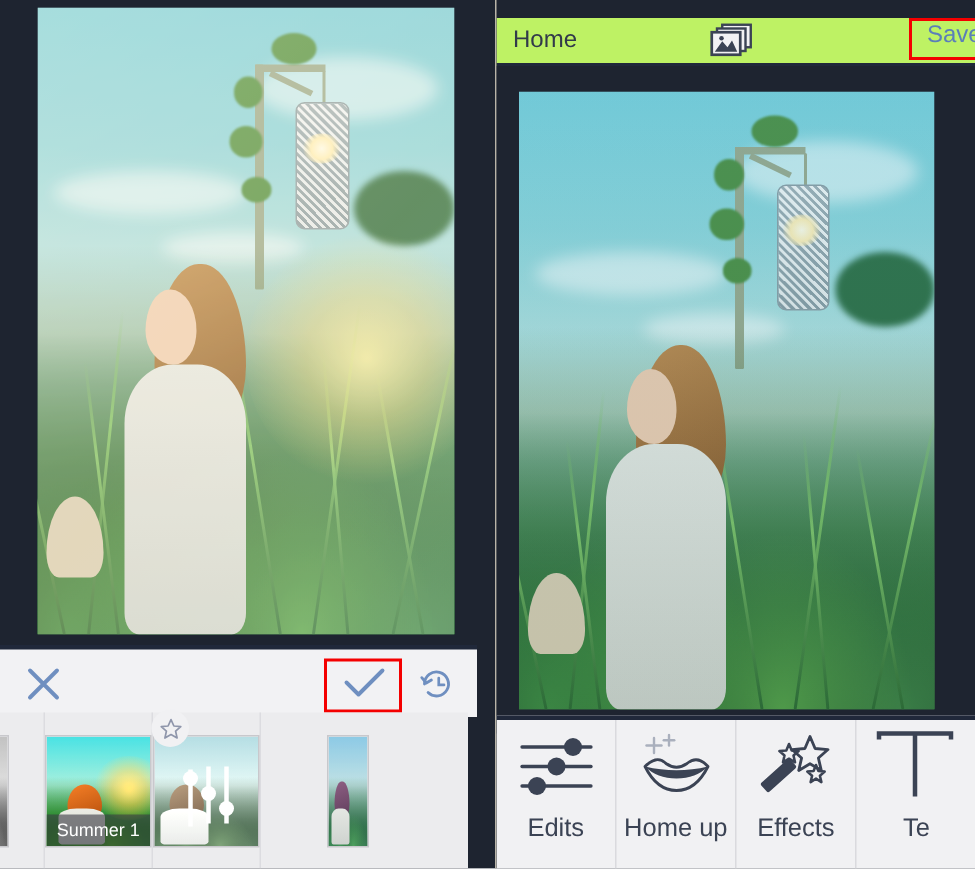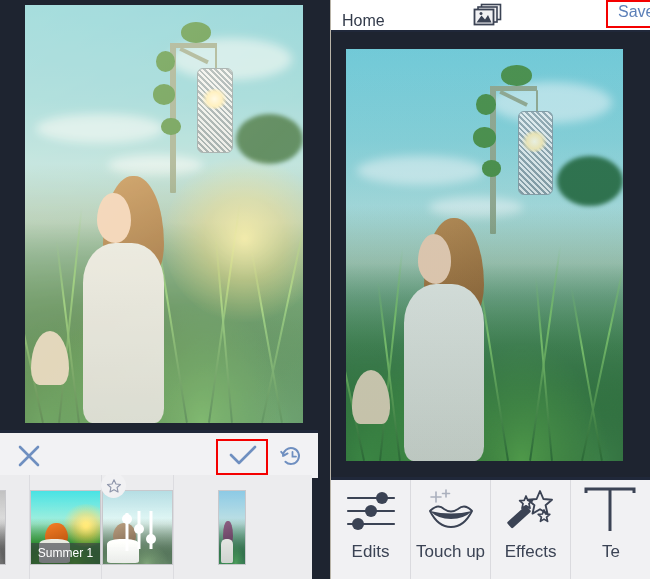--- a/index.html
+++ b/index.html
@@ -17,21 +17,21 @@
   .lt-hist{left:274px;width:34px;}
   .redbox-check{position:absolute;left:216px;top:6px;width:52px;height:36px;border:2.5px solid #f40000;box-sizing:border-box;pointer-events:none;}
   .filters-row{position:absolute;left:0;top:475px;width:312px;height:104px;background:#ececee;display:flex;align-items:flex-start;}
   .filter-cell{position:relative;height:104px;box-sizing:border-box;border-right:1px solid #dcdce0;display:flex;align-items:center;justify-content:center;flex:0 0 auto;}
   .thumb{position:relative;width:73px;height:75px;overflow:hidden;border:1px solid #c8c8cc;box-sizing:border-box;}
   .thumb-label{position:absolute;left:0;right:0;bottom:0;height:21px;line-height:21px;text-align:center;color:#fff;font-size:12px;background:rgba(60,60,70,.62);}
   .star-badge{position:absolute;left:-1px;top:-2px;width:25px;height:25px;border-radius:50%;background:#f1f1f3;display:flex;align-items:center;justify-content:center;z-index:5;}
 
   
   .panel-right{position:relative;width:320px;height:579px;background:#1e2430;overflow:hidden;flex:0 0 320px;border-left:1px solid #b9b4a8;}
-  .r-header{position:relative;height:30px;background:#ffffff;display:flex;align-items:flex-end;border-bottom:2px solid #20283a;}
+  .r-header{position:relative;height:30px;background:#bef264;display:flex;align-items:center;border-bottom:2px solid #20283a;margin-top:12px;}
   .r-home{margin-left:11px;font-size:16px;color:#323a4a;}
   .r-photos-icon{position:absolute;left:142px;top:3px;}
   .r-save{position:absolute;left:287px;top:3px;font-size:16px;color:#5b7fb8;}
   .redbox-save{position:absolute;left:275px;top:0px;width:52px;height:28px;border:2.5px solid #f40000;box-sizing:border-box;pointer-events:none;}
   .r-photo-area{position:relative;height:445px;background:#1e2430;}
   .r-photo{position:absolute;left:15px;top:17px;width:277px;height:412px;overflow:hidden;}
   .r-tools{position:absolute;left:0;top:477px;width:320px;height:102px;background:#f1f1f3;border-top:3px solid #20283a;display:flex;}
   .tool{position:relative;width:93px;height:102px;box-sizing:border-box;border-right:1px solid #dadade;display:flex;flex-direction:column;align-items:center;}
   .tool-ico{height:62px;display:flex;align-items:center;justify-content:center;}
   .tool-lbl{font-size:17px;color:#3b4354;}
@@ -276,21 +276,21 @@
             <g stroke="#aab0bd" stroke-width="1.6" stroke-linecap="round">
               <line x1="12" y1="3" x2="12" y2="13"></line>
                 <line x1="7" y1="8" x2="17" y2="8"></line>
               <line x1="22" y1="1" x2="22" y2="8"></line>
                 <line x1="18.5" y1="4.5" x2="25.5" y2="4.5"></line>
             </g>
             <path d="M6 22 Q14 14 20 20 Q27 25 34 20 Q41 14 48 22 Q40 38 27 38 Q14 38 6 22 Z" fill="none" stroke="#3b4354" stroke-width="1.9" stroke-linejoin="round"></path>
             <path d="M6 22 Q27 27 48 22 Q40 30 27 30 Q14 30 6 22 Z" fill="#3b4354"></path>
           </svg>
         </div>
-        <div class="tool-lbl">Touch up</div>
+        <div class="tool-lbl">Home up</div>
       </div>
       <div class="tool">
         <div class="tool-ico">
           <svg width="54" height="44" viewBox="0 0 54 44">
             <rect x="2" y="24" width="26" height="8" rx="1.5" fill="#3b4354" transform="rotate(-42 15 28)"></rect>
             <path d="M36 2 L39.4 10 L48 10.7 L41.6 16.3 L43.5 24.6 L36 20.2 L28.5 24.6 L30.4 16.3 L24 10.7 L32.6 10 Z" fill="none" stroke="#3b4354" stroke-width="1.9" stroke-linejoin="round"></path>
             <path d="M22 7 L23.8 11.3 L28.4 11.7 L25 14.7 L26 19.2 L22 16.8 L18 19.2 L19 14.7 L15.6 11.7 L20.2 11.3 Z" fill="none" stroke="#3b4354" stroke-width="1.7" stroke-linejoin="round"></path>
             <path d="M40 21 L41.6 25 L45.8 25.4 L42.6 28.2 L43.6 32.4 L40 30.1 L36.4 32.4 L37.4 28.2 L34.2 25.4 L38.4 25 Z" fill="none" stroke="#3b4354" stroke-width="1.7" stroke-linejoin="round"></path>
           </svg>
         </div>

